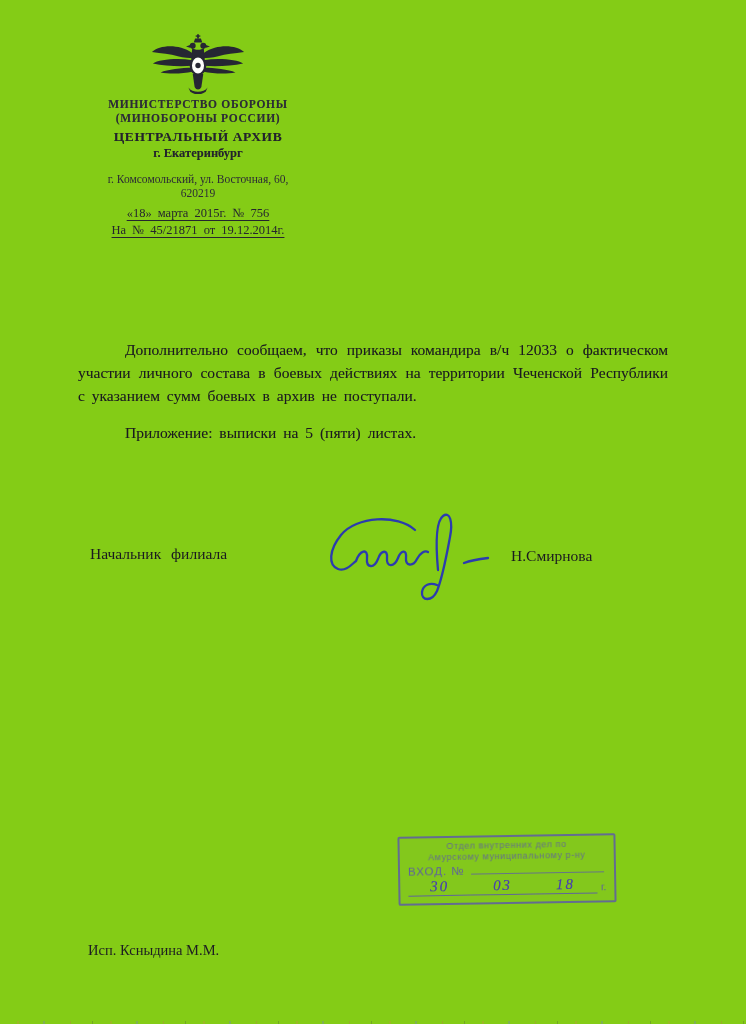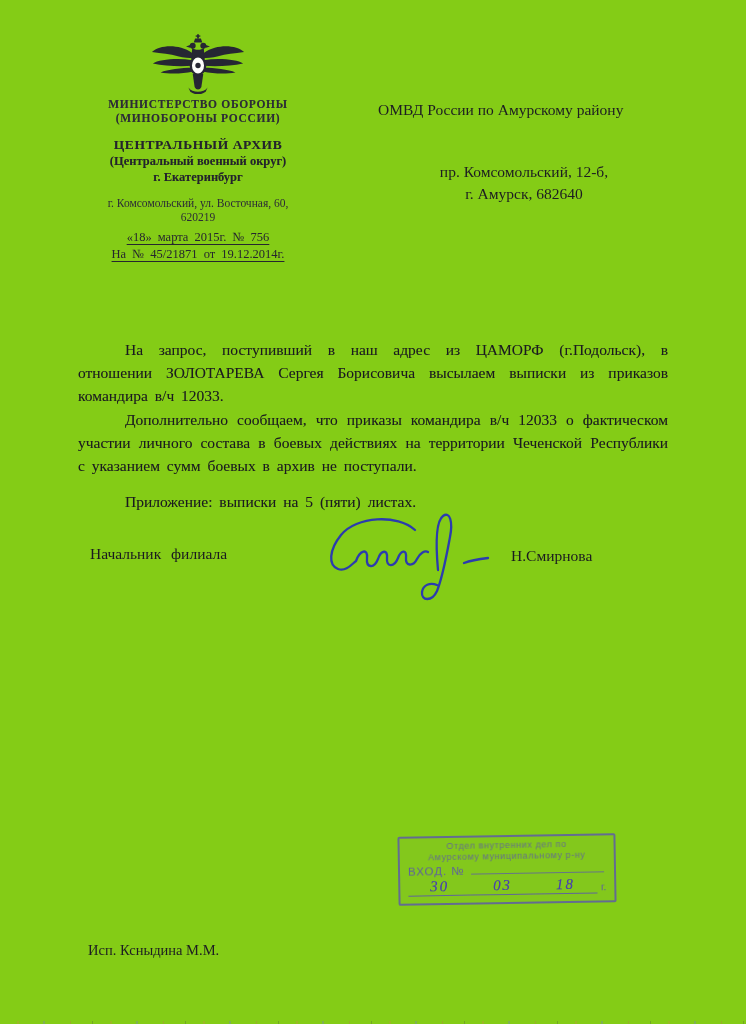--- a/index.html
+++ b/index.html
@@ -20,21 +20,21 @@
     position:absolute;left:76px;top:34px;width:244px;
     text-align:center;
   }
   .emblem{display:block;margin:0 auto 4px auto;}
   .ministry{
     font-size:11.5px;line-height:13.5px;letter-spacing:.7px;
     color:#2c2c36;font-weight:bold;
     text-shadow:0 0 .5px rgba(40,40,60,.35);
   }
   .org{
-    margin-top:12px;font-weight:bold;color:#23232c;
+    margin-top:4px;font-weight:bold;color:#23232c;
     text-shadow:0 0 .5px rgba(30,30,50,.3);
   }
   .org .big{font-size:13.5px;line-height:16px;letter-spacing:.6px;}
   .org .small{font-size:12.5px;line-height:16px;}
   .addr{
     margin-top:12px;font-size:11.5px;line-height:13.5px;color:#2c2c36;
   }
   .refline{
     font-size:12.5px;line-height:17px;color:#26262e;word-spacing:3px;
     text-decoration:underline;text-underline-offset:3px;
@@ -159,43 +159,34 @@
       <circle cx="50" cy="32.5" r="2.8" fill="#262633"></circle>
     </svg>
 
     <div class="ministry">
       <div>МИНИСТЕРСТВО ОБОРОНЫ</div>
       <div>(МИНОБОРОНЫ РОССИИ)</div>
     </div>
 
     <div class="org">
       <div class="big">ЦЕНТРАЛЬНЫЙ АРХИВ</div>
-      <div class="small">(Центральный военный округ)</div>
       <div class="small">г. Екатеринбург</div>
     </div>
 
     <div class="addr">
       <div>г. Комсомольский, ул. Восточная, 60,</div>
       <div>620219</div>
     </div>
 
     <div class="refline first">«18» марта 2015г. № 756</div>
     <div class="refline">На № 45/21871 от 19.12.2014г.</div>
   </div>
 
-  <div class="recipient">
-    <div class="name">ОМВД России по Амурскому району</div>
-    <div class="raddr">
-      <div>пр. Комсомольский, 12-б,</div>
-      <div>г. Амурск, 682640</div>
-    </div>
-  </div>
 
   <div class="body-text">
-    <p>На запрос, поступивший в наш адрес из ЦАМОРФ (г.Подольск), в отношении ЗОЛОТАРЕВА Сергея Борисовича высылаем выписки из приказов командира в/ч 12033.</p>
     <p>Дополнительно сообщаем, что приказы командира в/ч 12033 о фактическом участии личного состава в боевых действиях на территории Чеченской Республики с указанием сумм боевых в архив не поступали.</p>
     <p class="attachment">Приложение: выписки на 5 (пяти) листах.</p>
   </div>
 
   <div class="sig-title">Начальник филиала</div>
 
   <svg class="autograph" width="200" height="100" viewBox="0 0 200 100" aria-hidden="true">
     <g fill="none" stroke="#2b3cae" stroke-width="2.3" stroke-linecap="round">
 
       <path d="M 97,24

